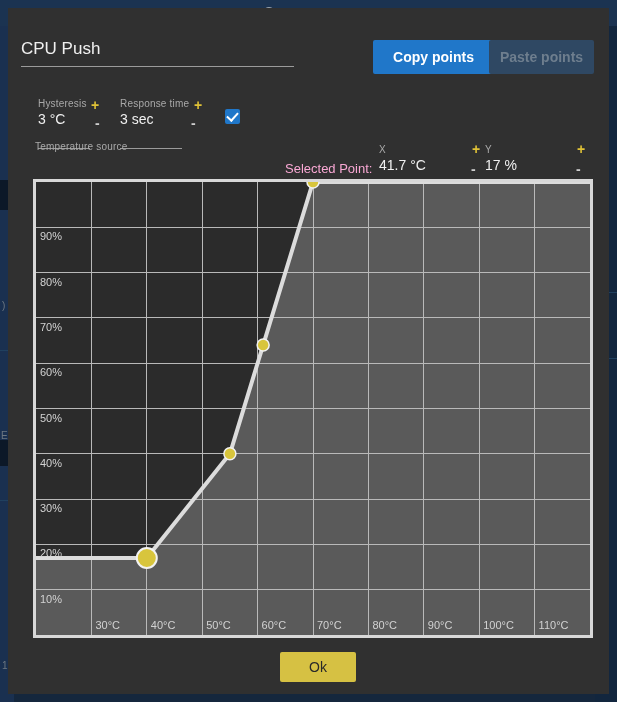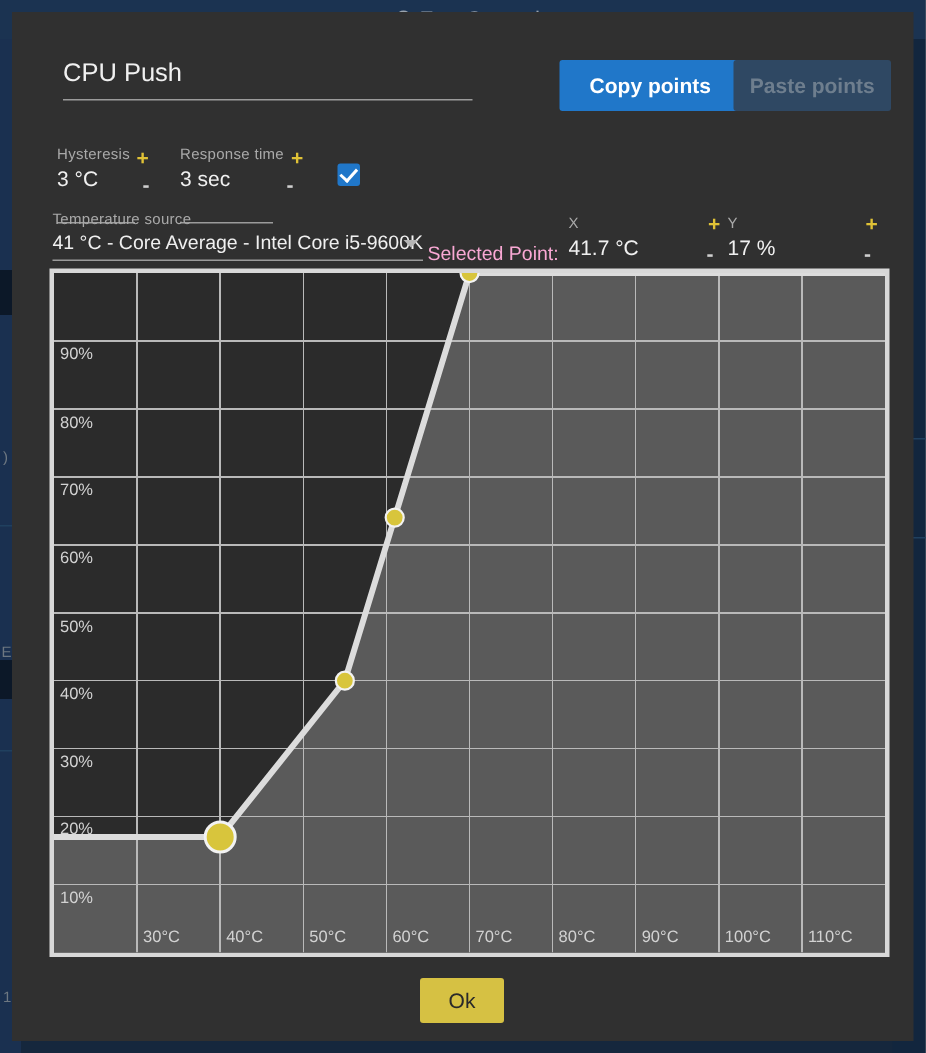--- a/index.html
+++ b/index.html
@@ -55,21 +55,21 @@
     width: 601px; height: 686px;
     background: #303030;
     color: #e8e8e8;
   }
 
   
   #header-row {
     position: absolute; left: 0; top: 0; right: 0; height: 72px;
   }
   #profile-name-wrap {
-    position: absolute; left: 34px; top: 30px; width: 273px;
+    position: absolute; left: 13px; top: 30px; width: 273px;
   }
   #profile-name {
     font-size: 17px; color: #f0f0f0; padding-bottom: 6px;
     border-bottom: 1px solid #9b9b9b;
     line-height: 22px;
   }
   .btn {
     position: absolute; top: 32px;
     height: 34px; border: none; border-radius: 2px;
     font-size: 14px; font-weight: bold;
@@ -166,21 +166,21 @@
   }
   .xlabel {
     position: absolute; bottom: 4px;
     font-size: 11px; color: #d2d2d2;
     pointer-events: none;
   }
 
   
   #ok-btn {
     position: absolute; left: 272px; top: 644px;
-    width: 56px; height: 30px; border: none; border-radius: 2px;
+    width: 76px; height: 30px; border: none; border-radius: 2px;
     background: #d6c143; color: #2a2a2a;
     font-size: 14px; font-family: "Liberation Sans", sans-serif;
     cursor: pointer;
   }
 </style>
 </head>
 <body>
 
 <div id="backdrop">
   <div id="bg-titlebar">
@@ -219,24 +219,20 @@
   <div class="minus-sign" style="left:87px;top:110px;">-</div>
 
   <div class="field-label" style="left:112px;top:90px;">Response time</div>
   <div class="plus-sign" style="left:186px;top:92px;">+</div>
   <div class="underline-value" style="left:112px;top:103px;width:62px;">3 sec</div>
   <div class="minus-sign" style="left:183px;top:110px;">-</div>
 
   <div id="hysteresis-checkbox"></div>
 
   <div class="field-label" style="left:27px;top:133px;">Temperature source</div>
-  <div id="temp-source-wrap">
-    <div id="temp-source-value">41 °C - Core Average - Intel Core i5-9600K</div>
-    <span id="temp-source-caret"></span>
-  </div>
 
   <div id="selected-point-label">Selected Point:</div>
 
   <div class="field-label" style="left:371px;top:136px;">X</div>
   <div class="plus-sign" style="left:464px;top:136px;">+</div>
   <div class="underline-value" style="left:371px;top:149px;width:86px;">41.7 °C</div>
   <div class="minus-sign" style="left:463px;top:156px;">-</div>
 
   <div class="field-label" style="left:477px;top:136px;">Y</div>
   <div class="plus-sign" style="left:569px;top:136px;">+</div>

